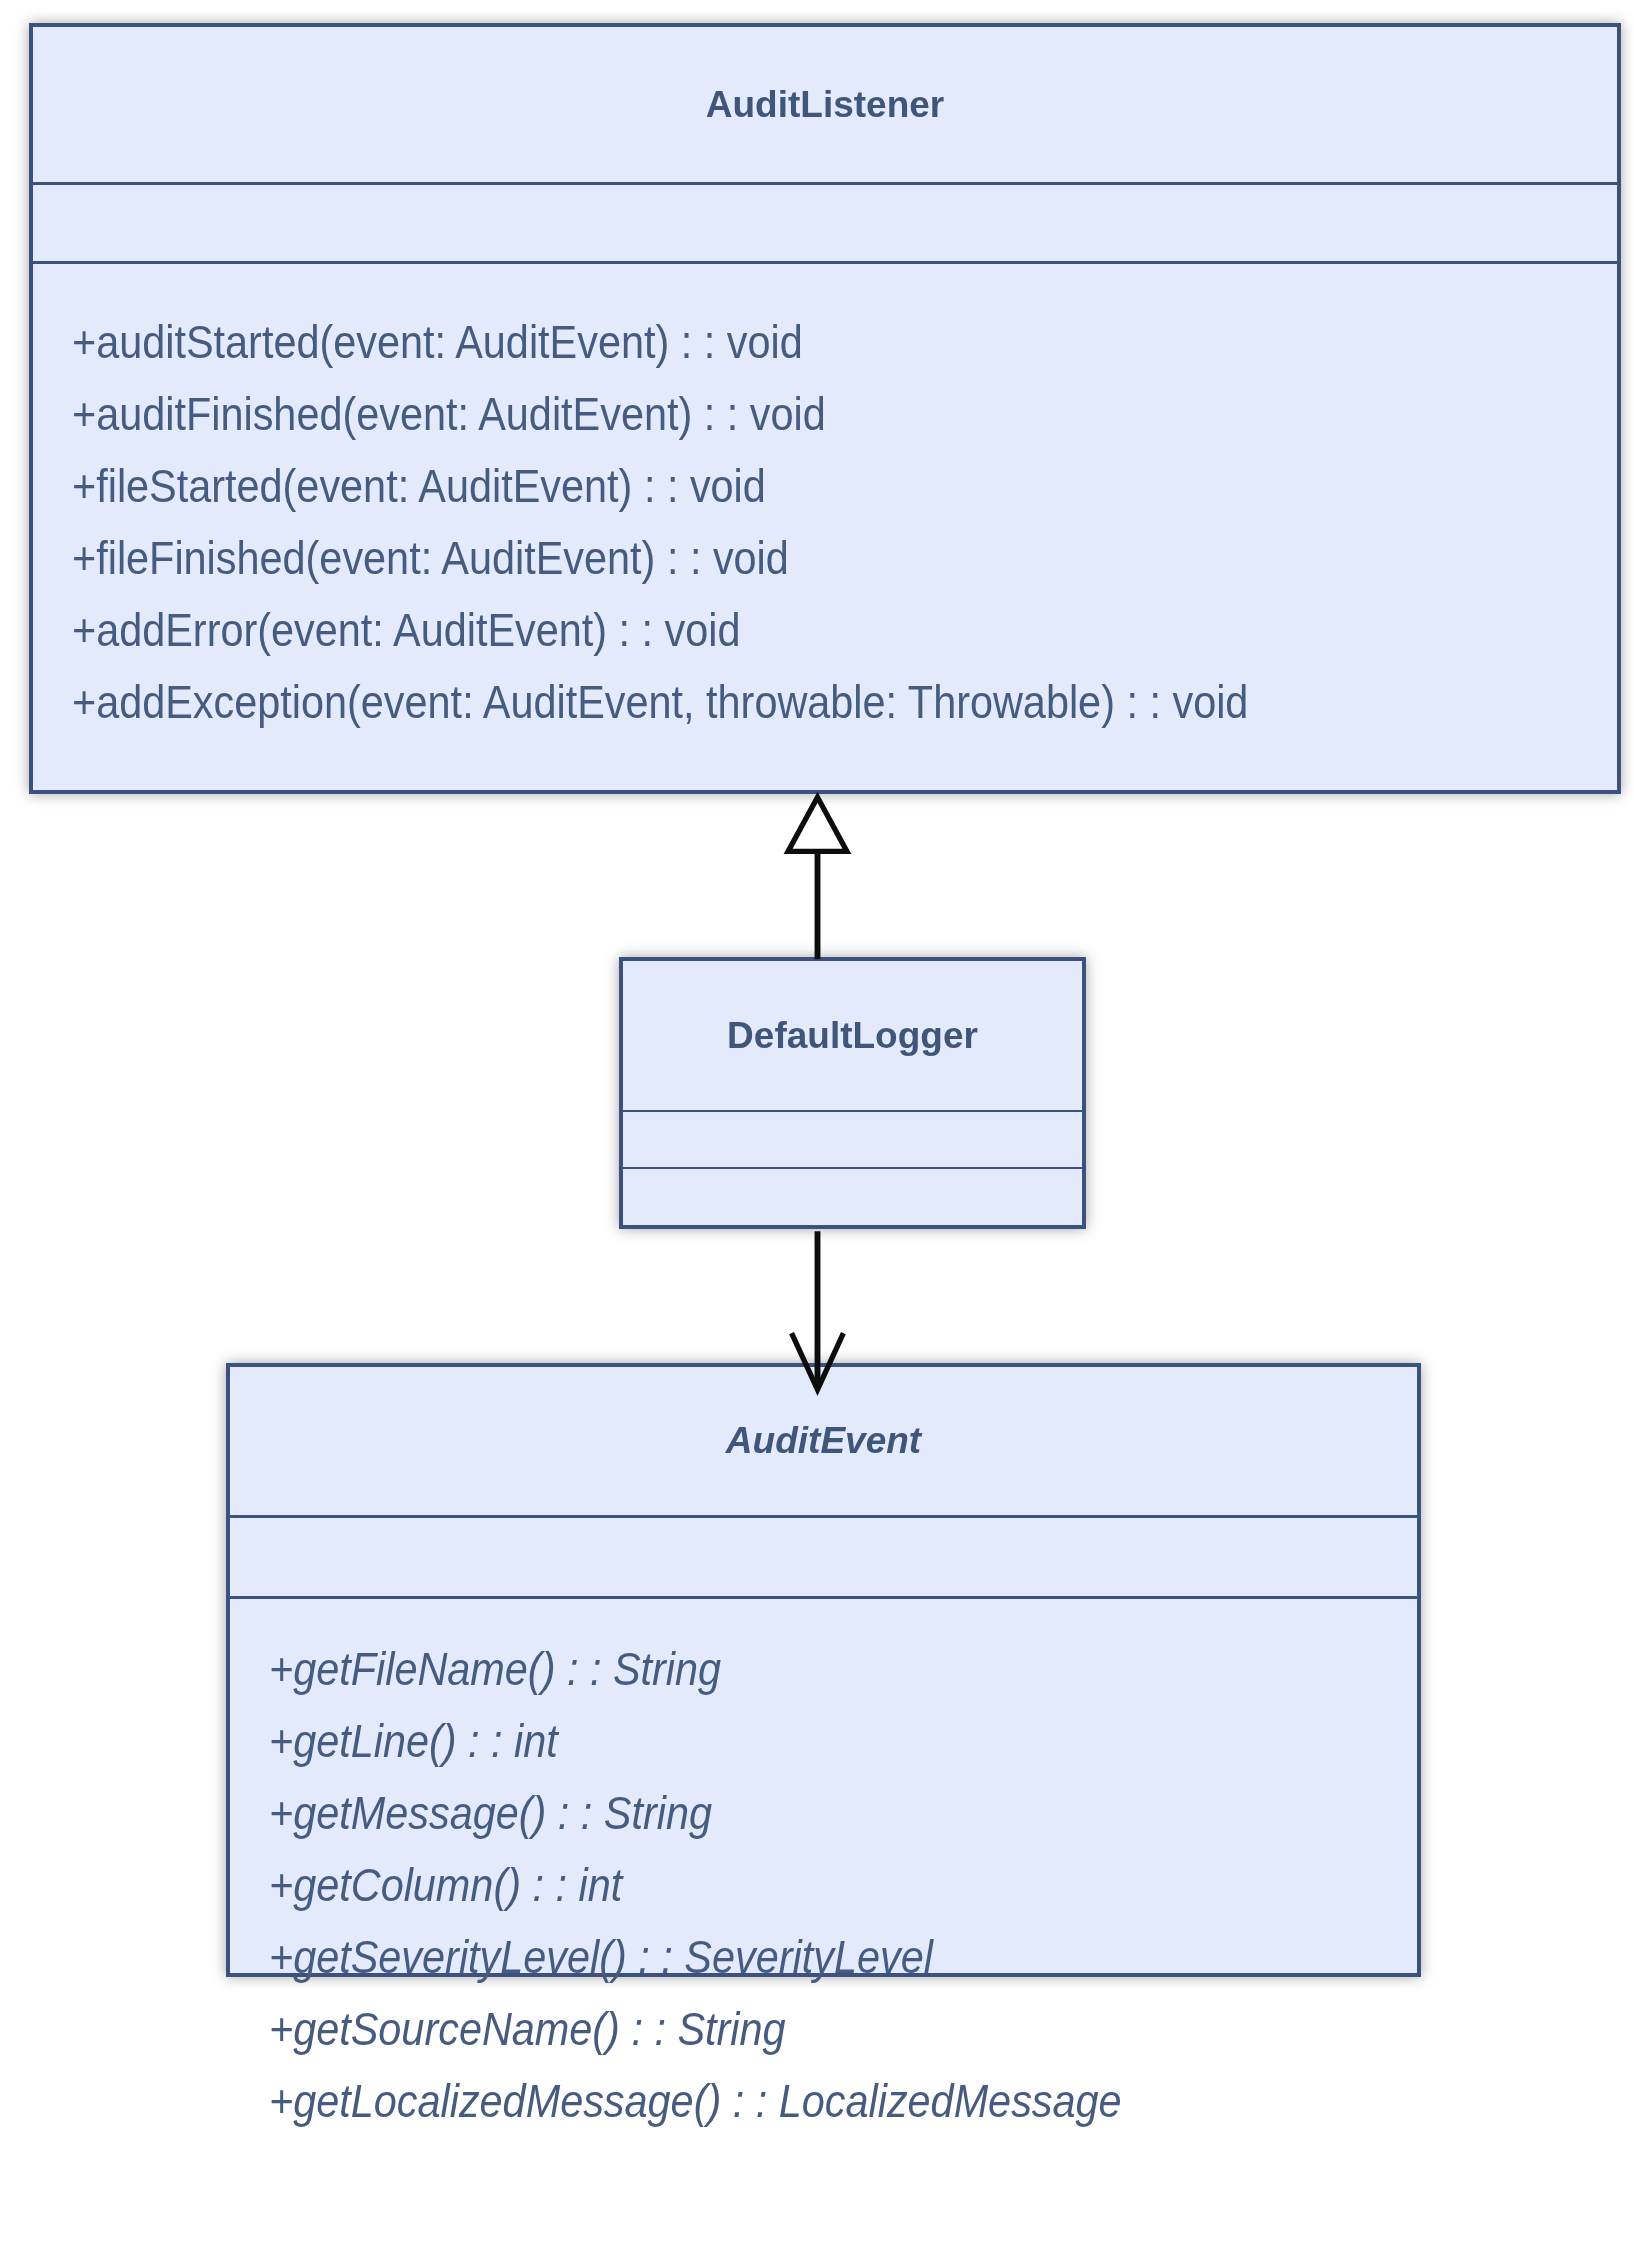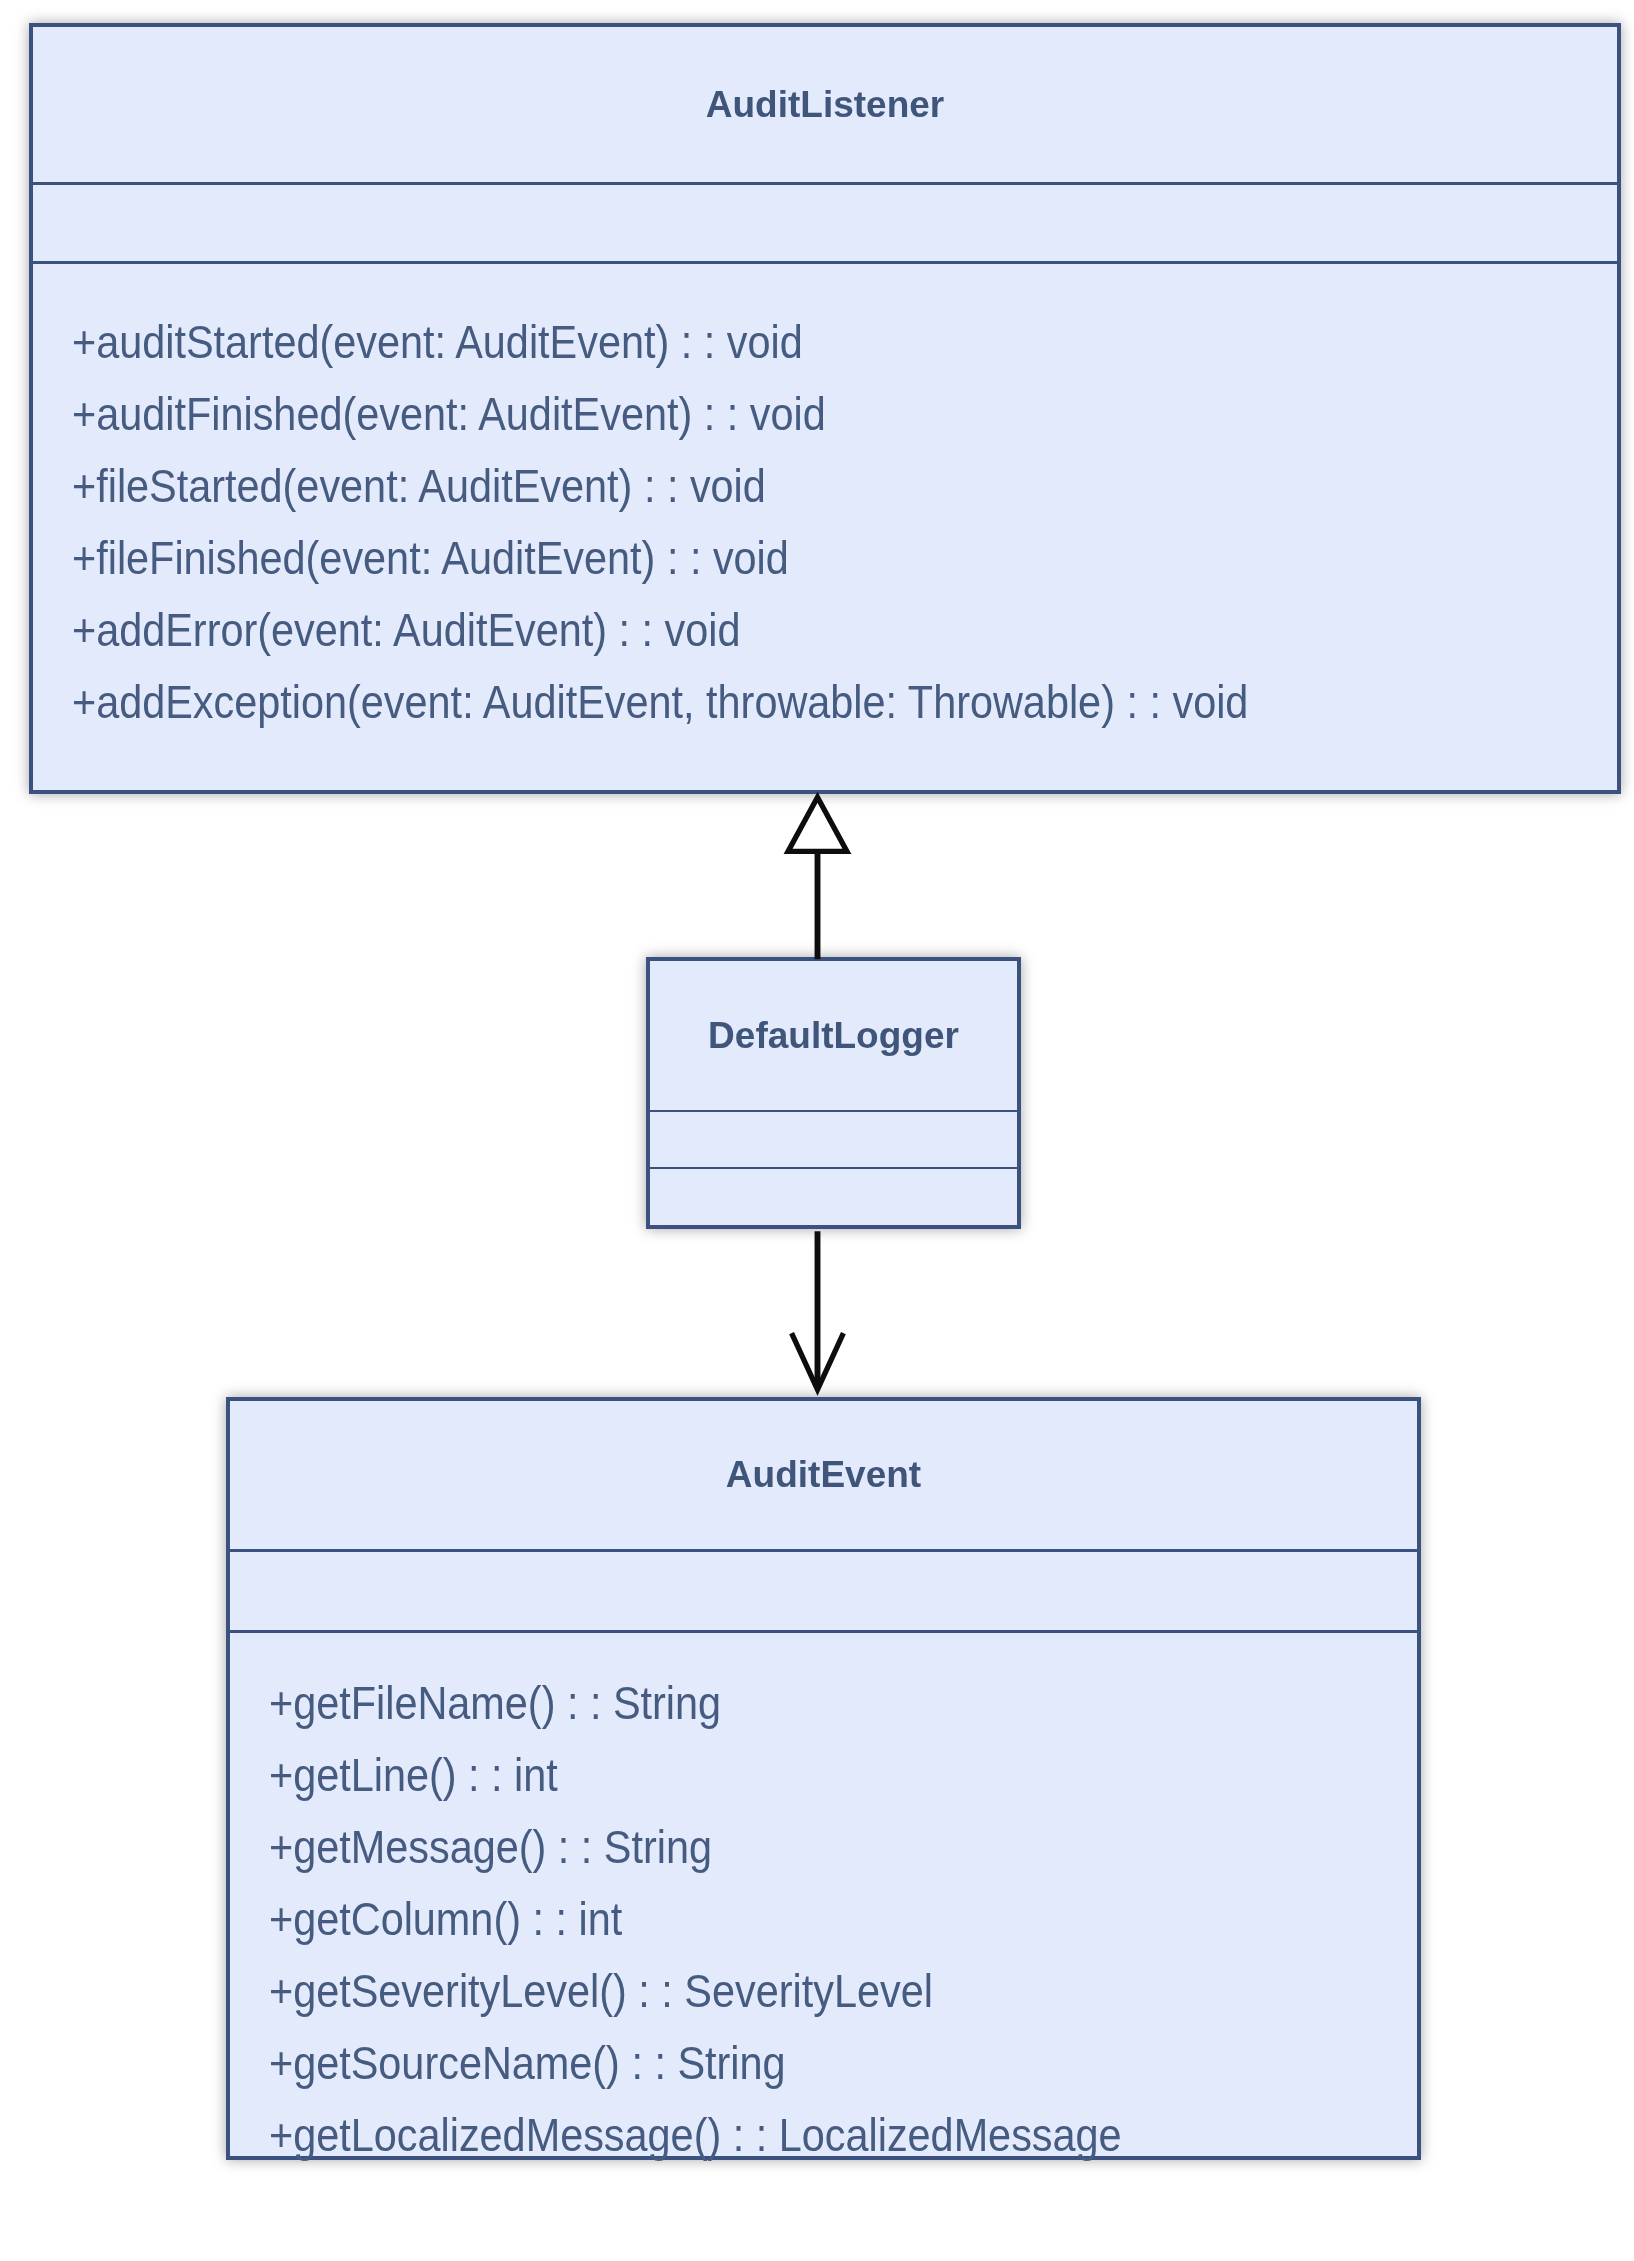--- a/index.html
+++ b/index.html
@@ -34,27 +34,27 @@
     transform:scaleX(0.9);transform-origin:0 50%;
   }
 
   
   #cls-auditlistener{left:29px;top:23px;width:1592px;height:771px;}
   #cls-auditlistener .uml-title{height:155px;}
   #cls-auditlistener .uml-attrs{height:76px;}
   #cls-auditlistener .uml-methods{padding:42px 0 4px 39px;}
 
   
-  #cls-defaultlogger{left:646px;top:957px;width:375px;height:272px;}
+  #cls-defaultlogger{left:619px;top:957px;width:467px;height:272px;}
   #cls-defaultlogger .uml-title{height:149px;}
   #cls-defaultlogger .uml-attrs{height:55px;border-top-width:2.9px;}
   #cls-defaultlogger .uml-methods{border-top-width:2.9px;padding:0;}
 
   
-  #cls-auditevent{left:226px;top:1397px;width:1195px;height:763px;}
+  #cls-auditevent{left:226px;top:1363px;width:1195px;height:614px;font-style:italic;}
   #cls-auditevent .uml-title{height:148px;}
   #cls-auditevent .uml-attrs{height:78px;}
   #cls-auditevent .uml-methods{padding:34px 0 0 39px;}
 
   .arrow-layer{position:absolute;left:0;top:0;pointer-events:none;}
 </style>
 </head>
 <body>
 
 <div class="canvas">

